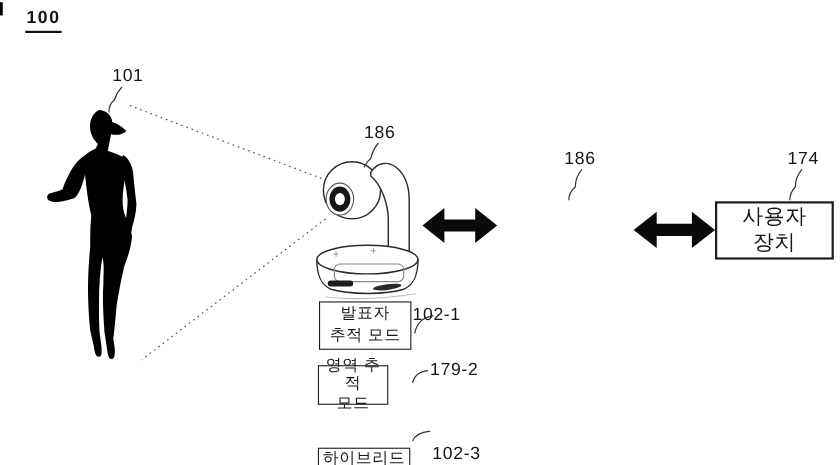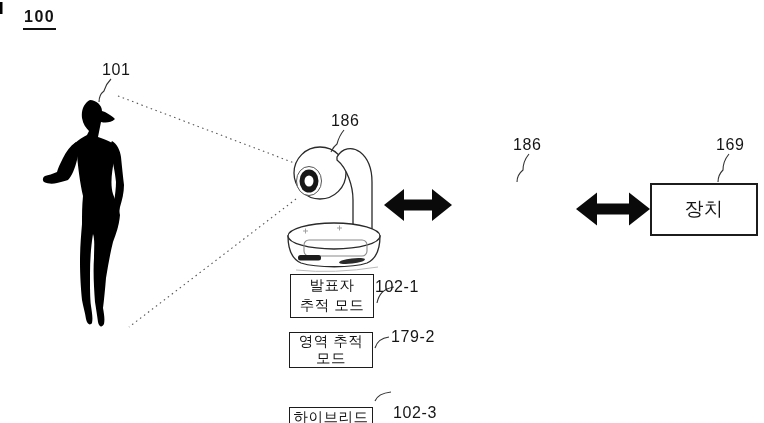--- a/index.html
+++ b/index.html
@@ -20,21 +20,21 @@
     position:absolute;box-sizing:border-box;background:#fff;
     border:2px solid #1c1c1c;display:flex;flex-direction:column;
     align-items:center;justify-content:center;text-align:center;
     color:#151515;letter-spacing:0.5px;
   }
   .node span{display:block;}
   .node-server{left:453px;top:183px;width:108px;height:52px;font-size:19px;}
   .node-user{left:650px;top:183px;width:108px;height:53px;font-size:19px;line-height:1.18;}
   .node-mode{border-width:1.6px;font-size:14.5px;}
   .node-mode1{left:290px;top:274px;width:84px;height:44px;line-height:1.35;}
-  .node-mode2{left:289px;top:332px;width:84px;height:36px;line-height:1.2;}
+  .node-mode2{left:289px;top:332px;width:64px;height:36px;line-height:1.2;}
   .node-mode3{left:289px;top:377px;width:84px;height:39px;line-height:1.25;margin-top:30px;}
 </style>
 </head>
 <body>
 
 <div class="stage">
 
   <svg width="764" height="423" viewBox="0 0 764 423">
 
     <rect x="0" y="2" width="2.5" height="12" fill="#000"></rect>
@@ -139,27 +139,28 @@
       <polygon points="384,205 404,189 404,199.5 432,199.5 432,189 452,205 432,221 432,210.5 404,210.5 404,221"></polygon>
       <polygon points="576,209 597,192.5 597,203.5 629,203.5 629,192.5 650,209 629,225.5 629,214.5 597,214.5 597,225.5"></polygon>
     </g>
   </svg>
 
   <div class="fig-num">100</div>
 
   <div class="ref" style="left:102px;top:61px">101</div>
   <div class="ref" style="left:331px;top:112px">186</div>
   <div class="ref" style="left:513px;top:136px">186</div>
-  <div class="ref" style="left:716px;top:136px">169</div>
+  <div class="ref" style="left:716px;top:136px">174</div>
   <div class="ref" style="left:375px;top:278px">102-1</div>
   <div class="ref" style="left:391px;top:328px">179-2</div>
   <div class="ref" style="left:393px;top:404px">102-3</div>
 
 
   <div class="node node-user">
+    <span>사용자</span>
     <span>장치</span>
   </div>
 
   <div class="node node-mode node-mode1">
     <span>발표자</span>
     <span>추적 모드</span>
   </div>
 
   <div class="node node-mode node-mode2">
     <span>영역 추적</span>

